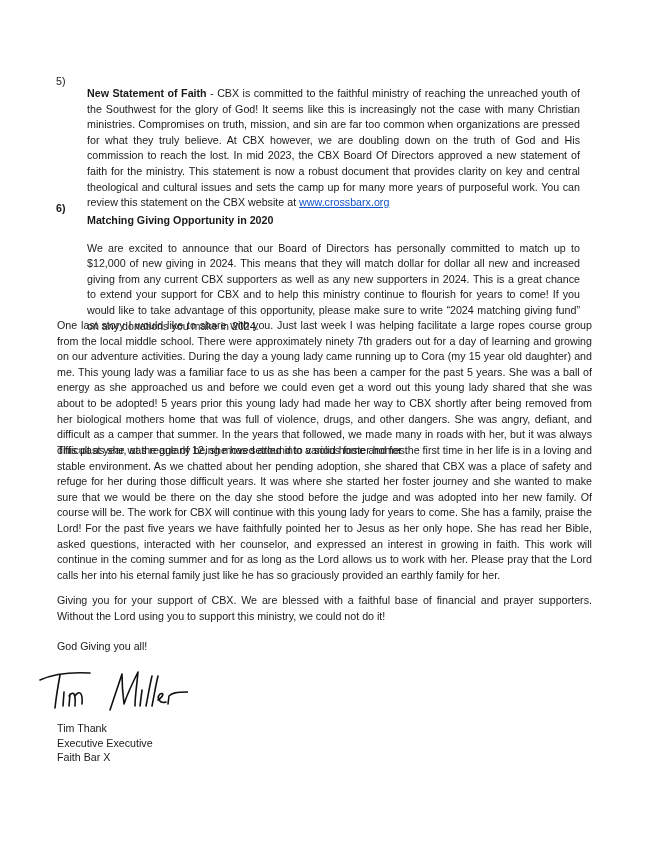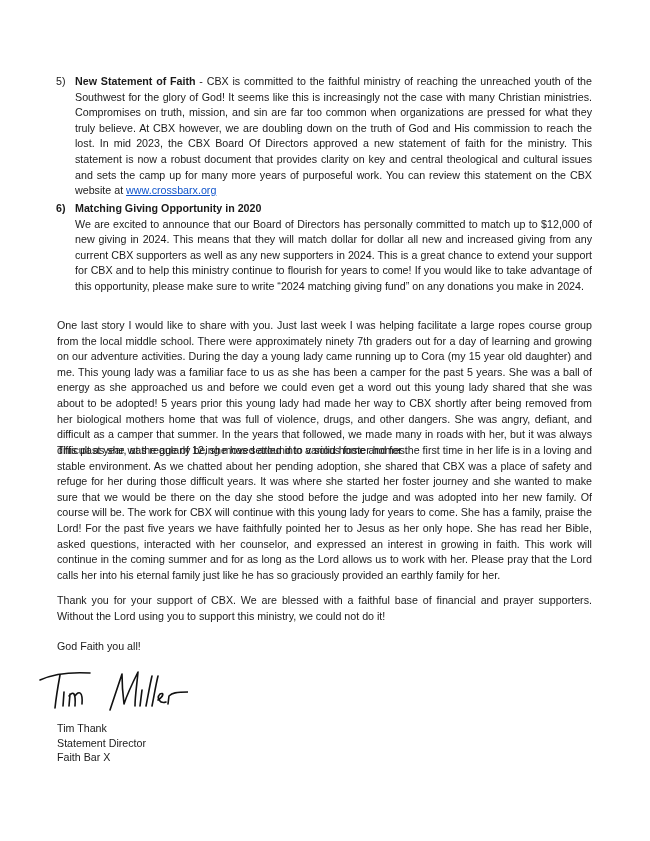--- a/index.html
+++ b/index.html
@@ -2,21 +2,21 @@
 <html><head>
 <meta charset="utf-8">
 <style>
   html, body { margin: 0; padding: 0; background: #ffffff; }
   body { width: 650px; height: 841px; position: relative; overflow: hidden;
          font-family: "Liberation Sans", sans-serif; color: #1a1a1a; font-size: 10.7px; line-height: 15.6px; }
   .page { position: absolute; left: 0; top: 0; width: 650px; height: 841px; }
   .item { position: absolute; left: 75px; width: 517px; }
   .num { position: absolute; left: -19px; top: 0; }
   .num.bold { font-weight: bold; }
-  .item p { margin: 0; text-align: justify; }
+  .item p { margin: 12px; text-align: justify; }
   .title { font-weight: bold; }
   .para { position: absolute; left: 57px; width: 535px; margin: 0; text-align: justify; }
   .link { color: #1155cc; text-decoration: underline; }
   .sig { position: absolute; left: 38px; top: 668px; width: 150px; height: 50px; }
   .sig-block { position: absolute; left: 57px; top: 721px; }
   .sig-block div { line-height: 14.5px; }
 </style>
 </head>
 <body>
 
@@ -28,22 +28,22 @@
   </div>
 
   <div class="item" style="top:201px;">
     <span class="num bold">6)</span>
     <p class="title">Matching Giving Opportunity in 2020</p>
     <p>We are excited to announce that our Board of Directors has personally committed to match up to $12,000 of new giving in 2024.  This means that they will match dollar for dollar all new and increased giving from any current CBX supporters as well as any new supporters in 2024.  This is a great chance to extend your support for CBX and to help this ministry continue to flourish for years to come!  If you would like to take advantage of this opportunity, please make sure to write “2024 matching giving fund” on any donations you make in 2024.</p>
   </div>
 
   <p class="para" style="top:318px;">One last story I would like to share with you.  Just last week I was helping facilitate a large ropes course group from the local middle school.  There were approximately ninety 7th graders out for a day of learning and growing on our adventure activities. During the day a young lady came running up to Cora (my 15 year old daughter) and me.  This young lady was a familiar face to us as she has been a camper for the past 5 years.  She was a ball of energy as she approached us and before we could even get a word out this young lady shared that she was about to be adopted!  5 years prior this young lady had made her way to CBX shortly after being removed from her biological mothers home that was full of violence, drugs, and other dangers.  She was angry, defiant, and difficult as a camper that summer.  In the years that followed, we made many in roads with her, but it was always difficult as she was regularly being moved around to various foster homes.</p>
   <p class="para" style="top:443px;">This past year, at the age of 12, she has settled into a solid home and for the first time in her life is in a loving and stable environment.  As we chatted about her pending adoption, she shared that CBX was a place of safety and refuge for her during those difficult years.  It was where she started her foster journey and she wanted to make sure that we would be there on the day she stood before the judge and was adopted into her new family.  Of course will be.  The work for CBX will continue with this young lady for years to come.  She has a family, praise the Lord!  For the past five years we have faithfully pointed her to Jesus as her only hope.  She has read her Bible, asked questions, interacted with her counselor, and expressed an interest in growing in faith.  This work will continue in the coming summer and for as long as the Lord allows us to work with her.  Please pray that the Lord calls her into his eternal family just like he has so graciously provided an earthly family for her.</p>
-  <p class="para" style="top:593px;">Thank you for your support of CBX.  We are blessed with a faithful base of financial and prayer supporters. Without the Lord using you to support this ministry, we could not do it!</p>
-  <p class="para" style="top:639px;">God Faith you all!</p>
+  <p class="para" style="top:593px;">Giving you for your support of CBX.  We are blessed with a faithful base of financial and prayer supporters. Without the Lord using you to support this ministry, we could not do it!</p>
+  <p class="para" style="top:639px;">God Giving you all!</p>
 
   <svg class="sig" viewBox="0 0 150 50">
     <g fill="none" stroke="#111" stroke-width="1.6" stroke-linecap="round" stroke-linejoin="round">
 
       <path d="M2,12 C15,6 35,4 52,5"></path>
       <path d="M22,7 C20,18 18,30 17,40"></path>
 
       <path d="M26,24 L25,38"></path>
 
       <path d="M32,26 L31,38 M31,28 C35,23 38,24 37,38 M37,28 C41,22 45,24 44,36"></path>
@@ -53,17 +53,17 @@
       <path d="M104,22 L102,38"></path>
 
       <path d="M108,38 C110,28 112,16 114,8 M114,38 C116,28 118,16 120,8"></path>
 
       <path d="M120,32 C126,28 126,24 122,26 C118,30 122,36 128,34 M130,36 L131,28 C134,25 138,24 150,24"></path>
     </g>
   </svg>
 
   <div class="sig-block">
     <div>Tim Thank</div>
-    <div>Statement Director</div>
+    <div>Executive Executive</div>
     <div>Faith Bar X</div>
   </div>
 
 </div>
 
 </body></html>

